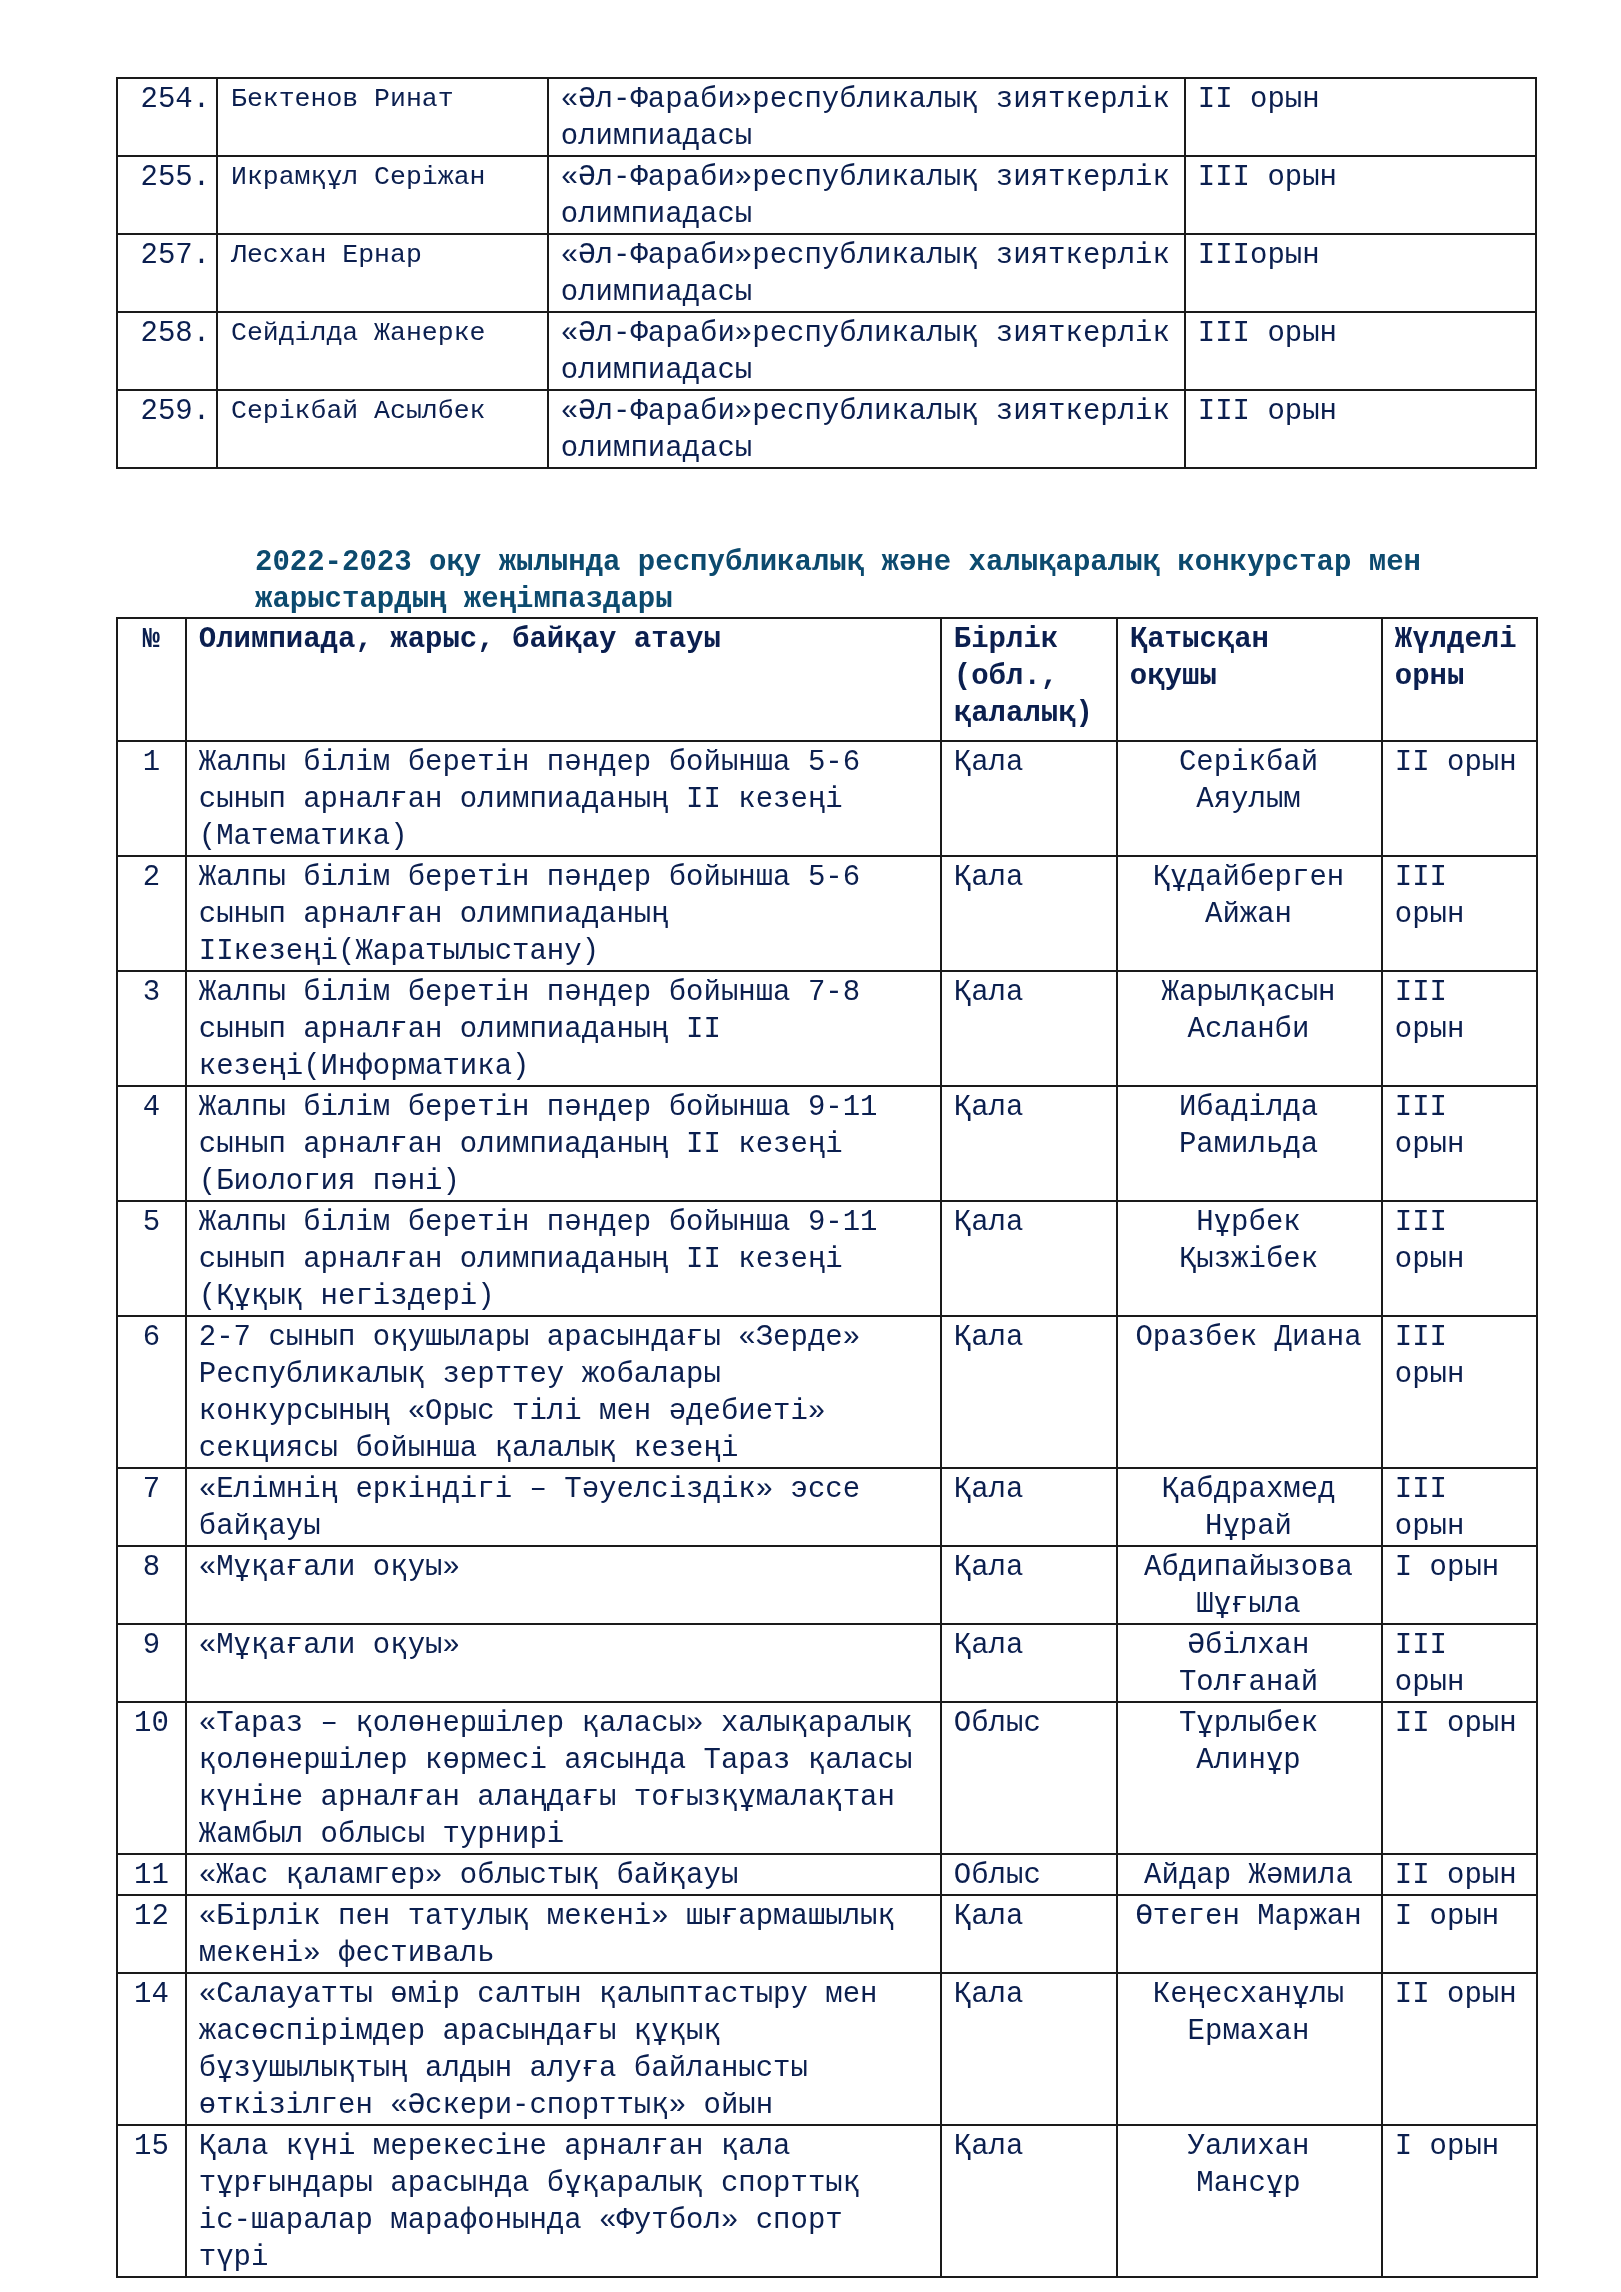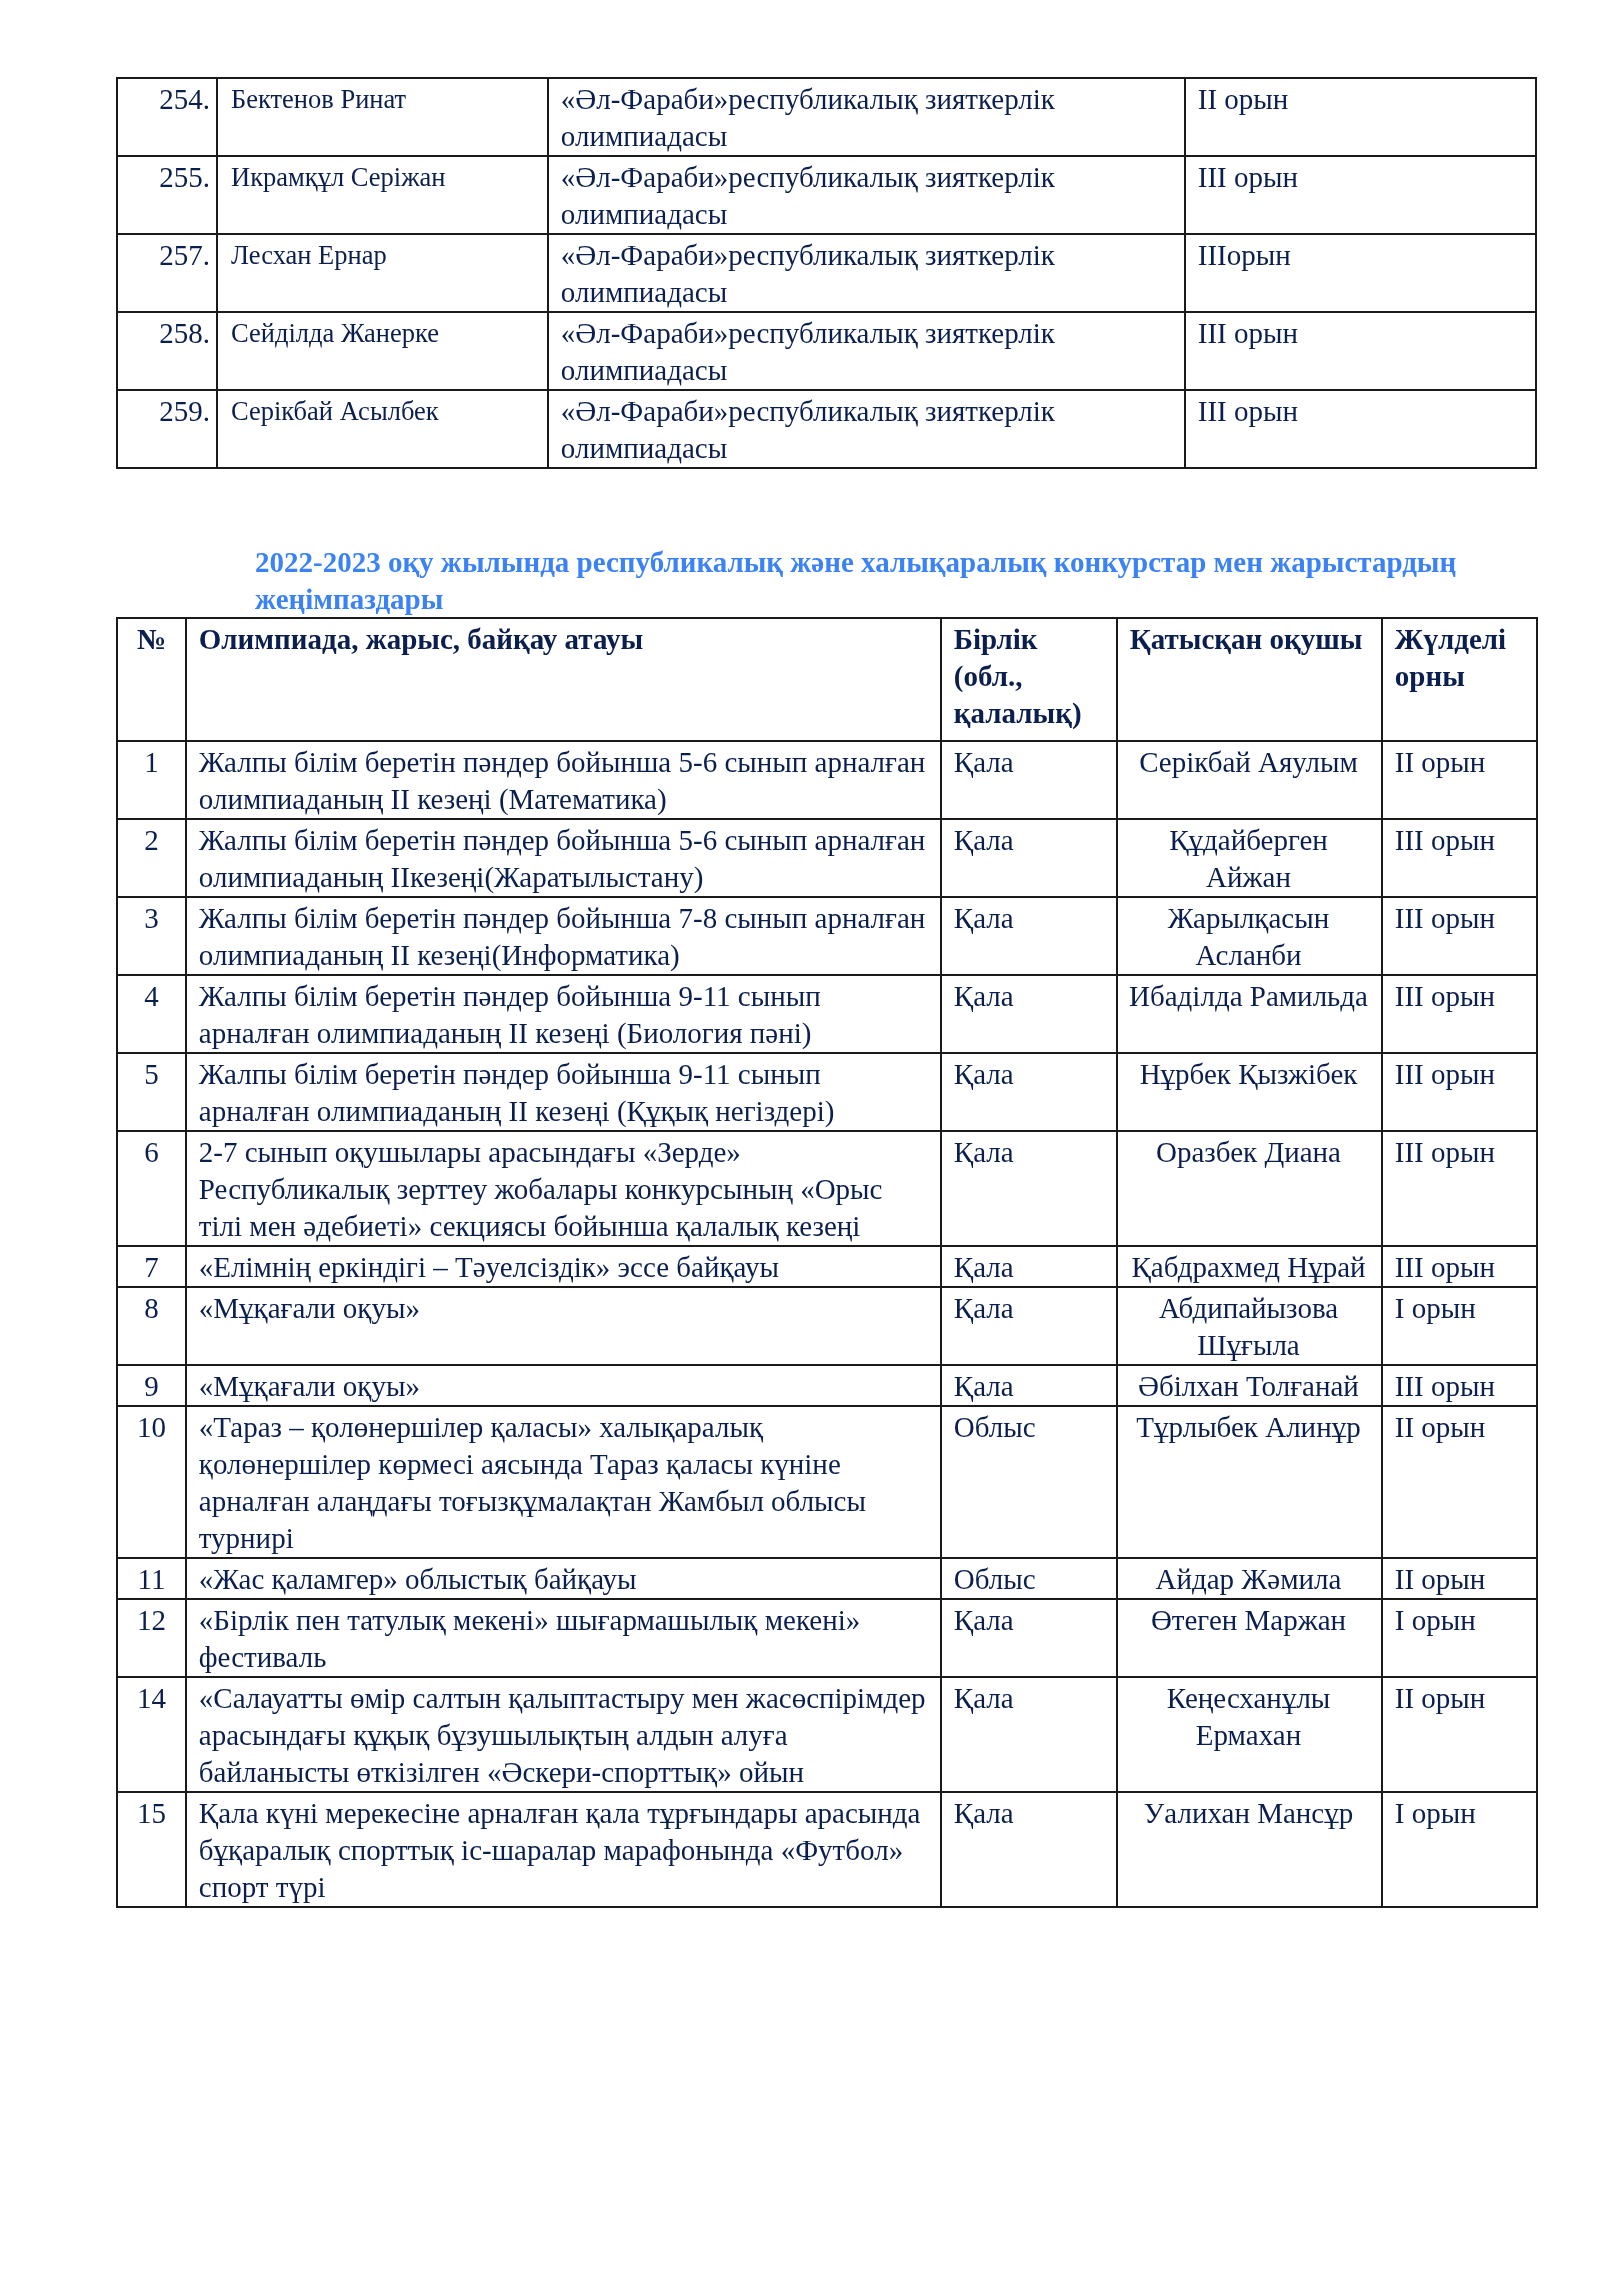--- a/index.html
+++ b/index.html
@@ -1,31 +1,31 @@
 <!DOCTYPE html>
 <html><head>
 <meta charset="utf-8">
 <style>
   html, body { margin: 0; padding: 0; background: #ffffff; }
   body { width: 1621px; height: 2293px; position: relative; overflow: hidden;
          font-family: "Liberation Serif", "DejaVu Serif", serif; color: #0b1f4f; }
-  .page { position: absolute; left: 0; top: 0; width: 1621px; height: 1955px; }
+  .page { position: absolute; left: 0; top: 0; width: 1621px; height: 1955px; font-family: Liberation Mono, monospace; }
 
   table { border-collapse: collapse; position: absolute; table-layout: fixed; }
   td, th { border: 2px solid #1a1a1a; vertical-align: top; font-size: 29px; line-height: 37px;
            padding: 0 11.8px; text-align: left; font-weight: normal; color: #0b1f4f; }
 
   
   #t1 { left: 116px; top: 77px; width: 1419px; }
   #t1 td { height: 74px; padding-top: 2px; }
   #t1 td.num { text-align: right; padding-right: 5.9px; padding-left: 3.9px; }
   #t1 td.name { font-size: 26.5px; padding-left: 13px; }
 
   .heading { position: absolute; left: 255px; top: 544px; width: 1225px;
-             font-weight: bold; font-size: 29px; line-height: 37px; color: #3b82f6; }
+             font-weight: bold; font-size: 29px; line-height: 37px; color: #0c4a6e; }
 
   
   #t2 { left: 116px; top: 617px; width: 1419px; }
   #t2 th { font-weight: bold; padding-top: 2px; padding-bottom: 8px; }
   #t2 td { padding-top: 2px; padding-bottom: 0; }
   #t2 td.num, #t2 th.num { text-align: center; padding: 2px 3.9px 0 3.9px; }
   #t2 td.name { padding-left: 9.8px; text-align: center; }
 </style>
 </head>
 <body>

